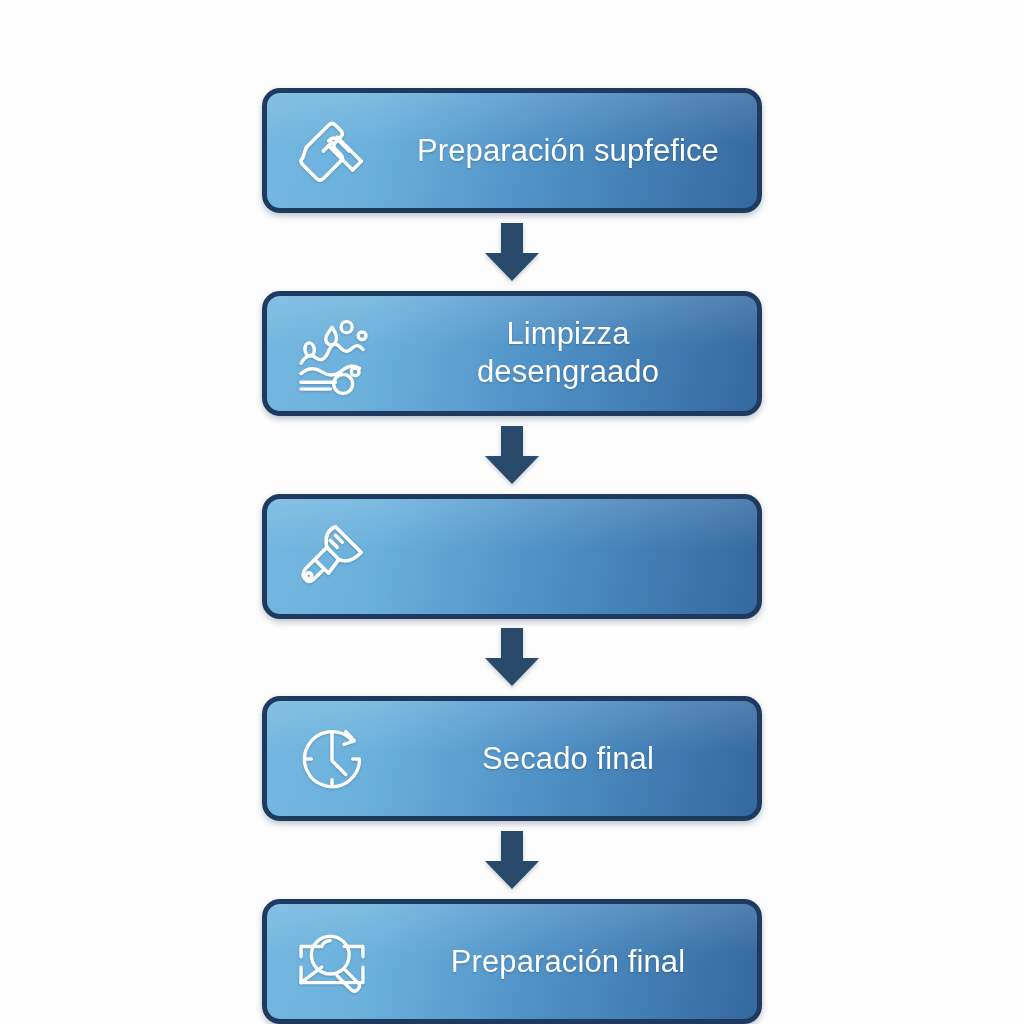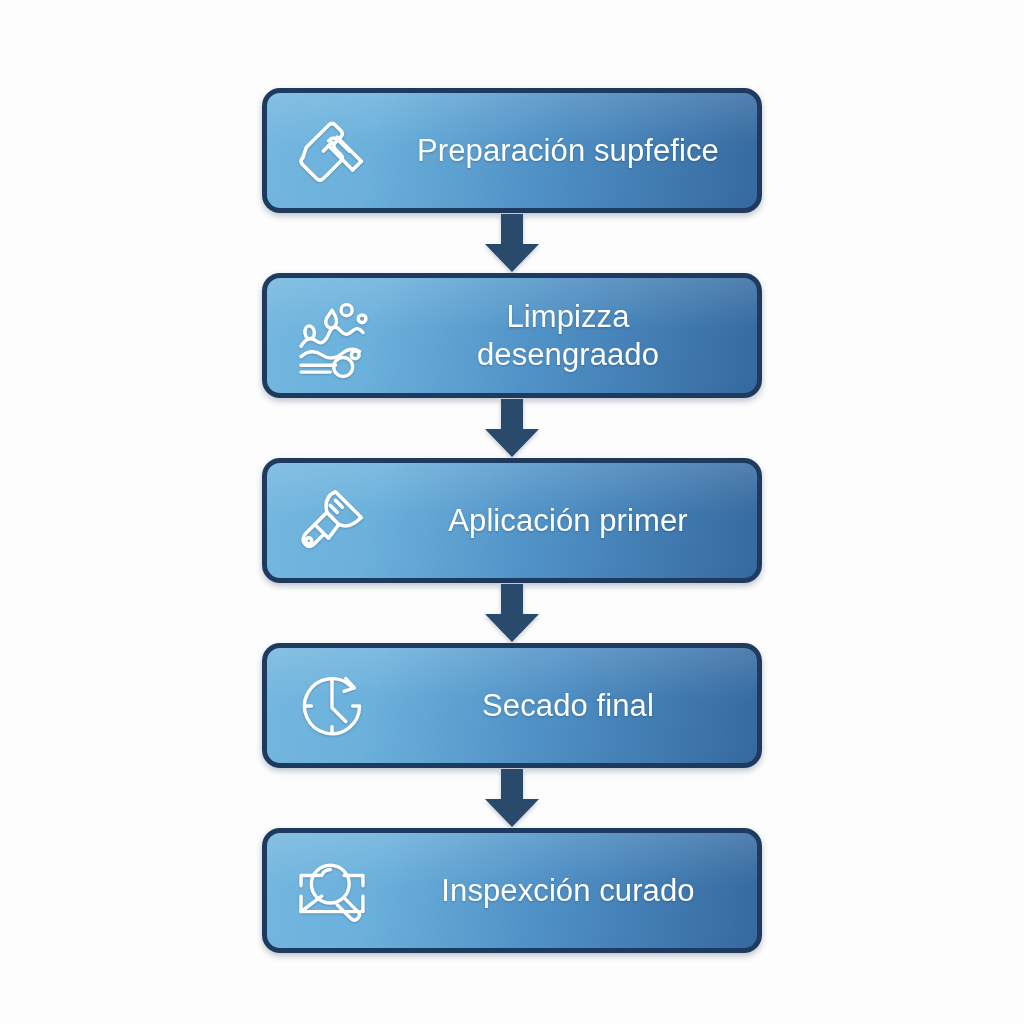--- a/index.html
+++ b/index.html
@@ -15,21 +15,21 @@
   }
 
   #flowchart {
     position: relative;
     width: 1024px;
     height: 1024px;
     background: #fdfdfd;
     display: flex;
     flex-direction: column;
     align-items: center;
-    justify-content: flex-start;
+    justify-content: space-between;
     padding-top: 88px;
     box-sizing: border-box;
   }
 
   .step-row {
     position: relative;
     width: 500px;
     height: 125px;
     flex: 0 0 auto;
   }
@@ -167,21 +167,20 @@
       <div class="step-icon">
         <svg viewBox="0 0 100 100" fill="none" stroke="#ffffff" stroke-width="4.2" stroke-linecap="round" stroke-linejoin="round">
           <path d="M54 16 L84 46 Q70 60 58 54 L44 40 Q40 22 54 16 Z"></path>
           <path d="M54 26 L62 34"></path>
           <path d="M48 32 L56 40"></path>
           <path d="M44 40 L30 54 L46 70 L58 54"></path>
           <path d="M30 54 L20 64 Q14 70 18 76 Q22 82 28 78 L40 66"></path>
           <circle cx="23" cy="73" r="3.4"></circle>
         </svg>
       </div>
-      <div class="step-label">Aplicación primer</div>
     </div>
   </div>
 
   <div class="arrow-wrap">
     <svg viewBox="0 0 54 58">
       <path d="M16 0 H38 V30 H54 L27 58 L0 30 H16 Z" fill="#2a4a6b"></path>
     </svg>
   </div>
 
   <div class="step-row">
@@ -213,17 +212,17 @@
         <svg viewBox="0 0 100 100" fill="none" stroke="#ffffff" stroke-width="4" stroke-linecap="round" stroke-linejoin="round">
           <path d="M14 44 V32 H36"></path>
           <path d="M86 44 V32 H64"></path>
           <path d="M14 56 V74 H86 V56"></path>
           <path d="M14 74 L38 56"></path>
           <circle cx="48" cy="42" r="22"></circle>
           <path d="M38 32 Q40 26 48 25"></path>
           <path d="M64 58 L80 74 Q84 78 80 82 Q76 86 72 82 L56 66"></path>
         </svg>
       </div>
-      <div class="step-label">Inspexción curado</div>
+      <div class="step-label">Preparación final</div>
     </div>
   </div>
 
 </div>
 
 </body></html>

